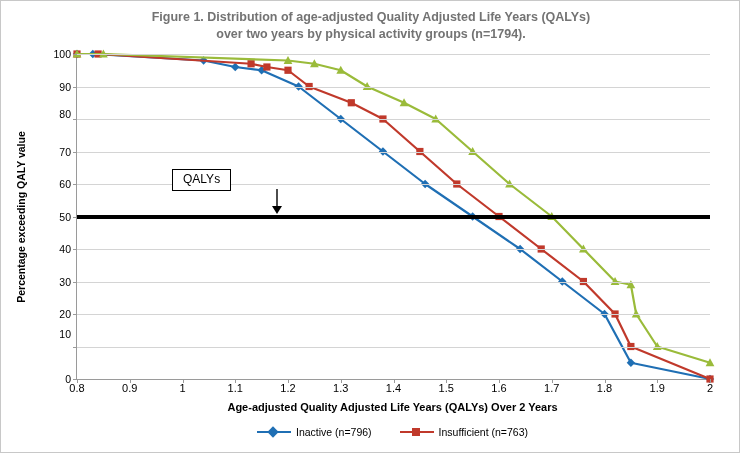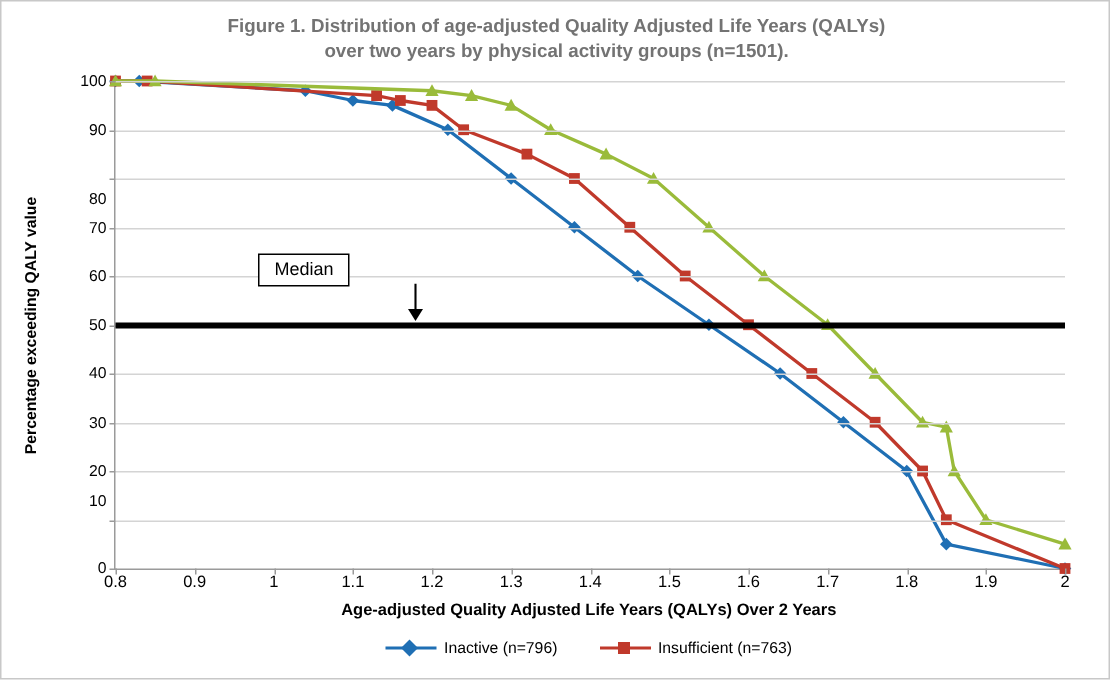--- a/index.html
+++ b/index.html
@@ -174,21 +174,21 @@
     overflow: visible;
   }
 </style>
 </head>
 <body>
 
 <div id="chart-root">
 
   <div class="chart-title">
     <div>Figure 1. Distribution of age-adjusted Quality Adjusted Life Years (QALYs)</div>
-    <div>over two years by physical activity groups (n=1501).</div>
+    <div>over two years by physical activity groups (n=1794).</div>
   </div>
 
   <div class="y-axis-title">
     <span>Percentage exceeding QALY value</span>
   </div>
 
   <div class="plot-area" id="plot-area">
     <svg class="series-svg" id="series-svg" width="633" height="325">
         <g>
           <path d="M0.00 0.00 L15.82 0.00 L126.60 6.50 L158.25 13.00 L184.62 16.25 L221.55 32.50 L263.75 65.00 L305.95 97.50 L348.15 130.00 L395.63 162.50 L443.10 195.00 L485.30 227.50 L527.50 260.00 L553.88 308.75 L633.00 325.00" fill="none" stroke="#1F6FB4" stroke-width="2.2" stroke-linejoin="round" stroke-linecap="round"></path>
@@ -266,21 +266,21 @@
       <div class="ytick-mark" style="top: 162.5px;"></div>
       <div class="ytick-label" style="top: 162.5px;">50</div>
       <div class="gridline" style="top: 130px;"></div>
       <div class="ytick-mark" style="top: 130px;"></div>
       <div class="ytick-label" style="top: 130px;">60</div>
       <div class="gridline" style="top: 97.5px;"></div>
       <div class="ytick-mark" style="top: 97.5px;"></div>
       <div class="ytick-label" style="top: 97.5px;">70</div>
       <div class="gridline" style="top: 65px;"></div>
       <div class="ytick-mark" style="top: 65px;"></div>
-      <div class="ytick-label" style="top: 79px; margin-left: 44px;">80</div>
+      <div class="ytick-label" style="top: 60px; margin-left: 44px;">80</div>
       <div class="gridline" style="top: 32.5px;"></div>
       <div class="ytick-mark" style="top: 32.5px;"></div>
       <div class="ytick-label" style="top: 32.5px;">90</div>
       <div class="gridline" style="top: 0px;"></div>
       <div class="ytick-mark" style="top: 0px;"></div>
       <div class="ytick-label" style="top: 0px;">100</div>
       <div class="xtick-mark" style="left: 0px;"></div>
       <div class="xtick-label" style="left: 0px;">0.8</div>
       <div class="xtick-mark" style="left: 52.75px;"></div>
       <div class="xtick-label" style="left: 52.75px;">0.9</div>
@@ -300,21 +300,21 @@
       <div class="xtick-label" style="left: 422px;">1.6</div>
       <div class="xtick-mark" style="left: 474.75px;"></div>
       <div class="xtick-label" style="left: 474.75px;">1.7</div>
       <div class="xtick-mark" style="left: 527.5px;"></div>
       <div class="xtick-label" style="left: 527.5px;">1.8</div>
       <div class="xtick-mark" style="left: 580.25px;"></div>
       <div class="xtick-label" style="left: 580.25px;">1.9</div>
       <div class="xtick-mark" style="left: 633px;"></div>
       <div class="xtick-label" style="left: 633px;">2</div>
       <div class="median-line" style="top: 162.5px;"></div>
-      <div class="median-box" style="left: 95px; top: 114.5px;">Median</div>
+      <div class="median-box" style="left: 95px; top: 114.5px;">QALYs</div>
       <svg class="median-arrow" width="20" height="29" style="left: 190px; top: 134.5px;">
         <path d="M10 0 L10 19" stroke="#000" stroke-width="1.4" fill="none"></path>
         <polygon points="10,25 5,17 15,17" fill="#000"></polygon>
       </svg>
     </div>
 
   <div class="x-axis-title">Age-adjusted Quality Adjusted Life Years (QALYs) Over 2 Years</div>
 
   <div class="legend" id="legend">
       <div class="legend-item">

